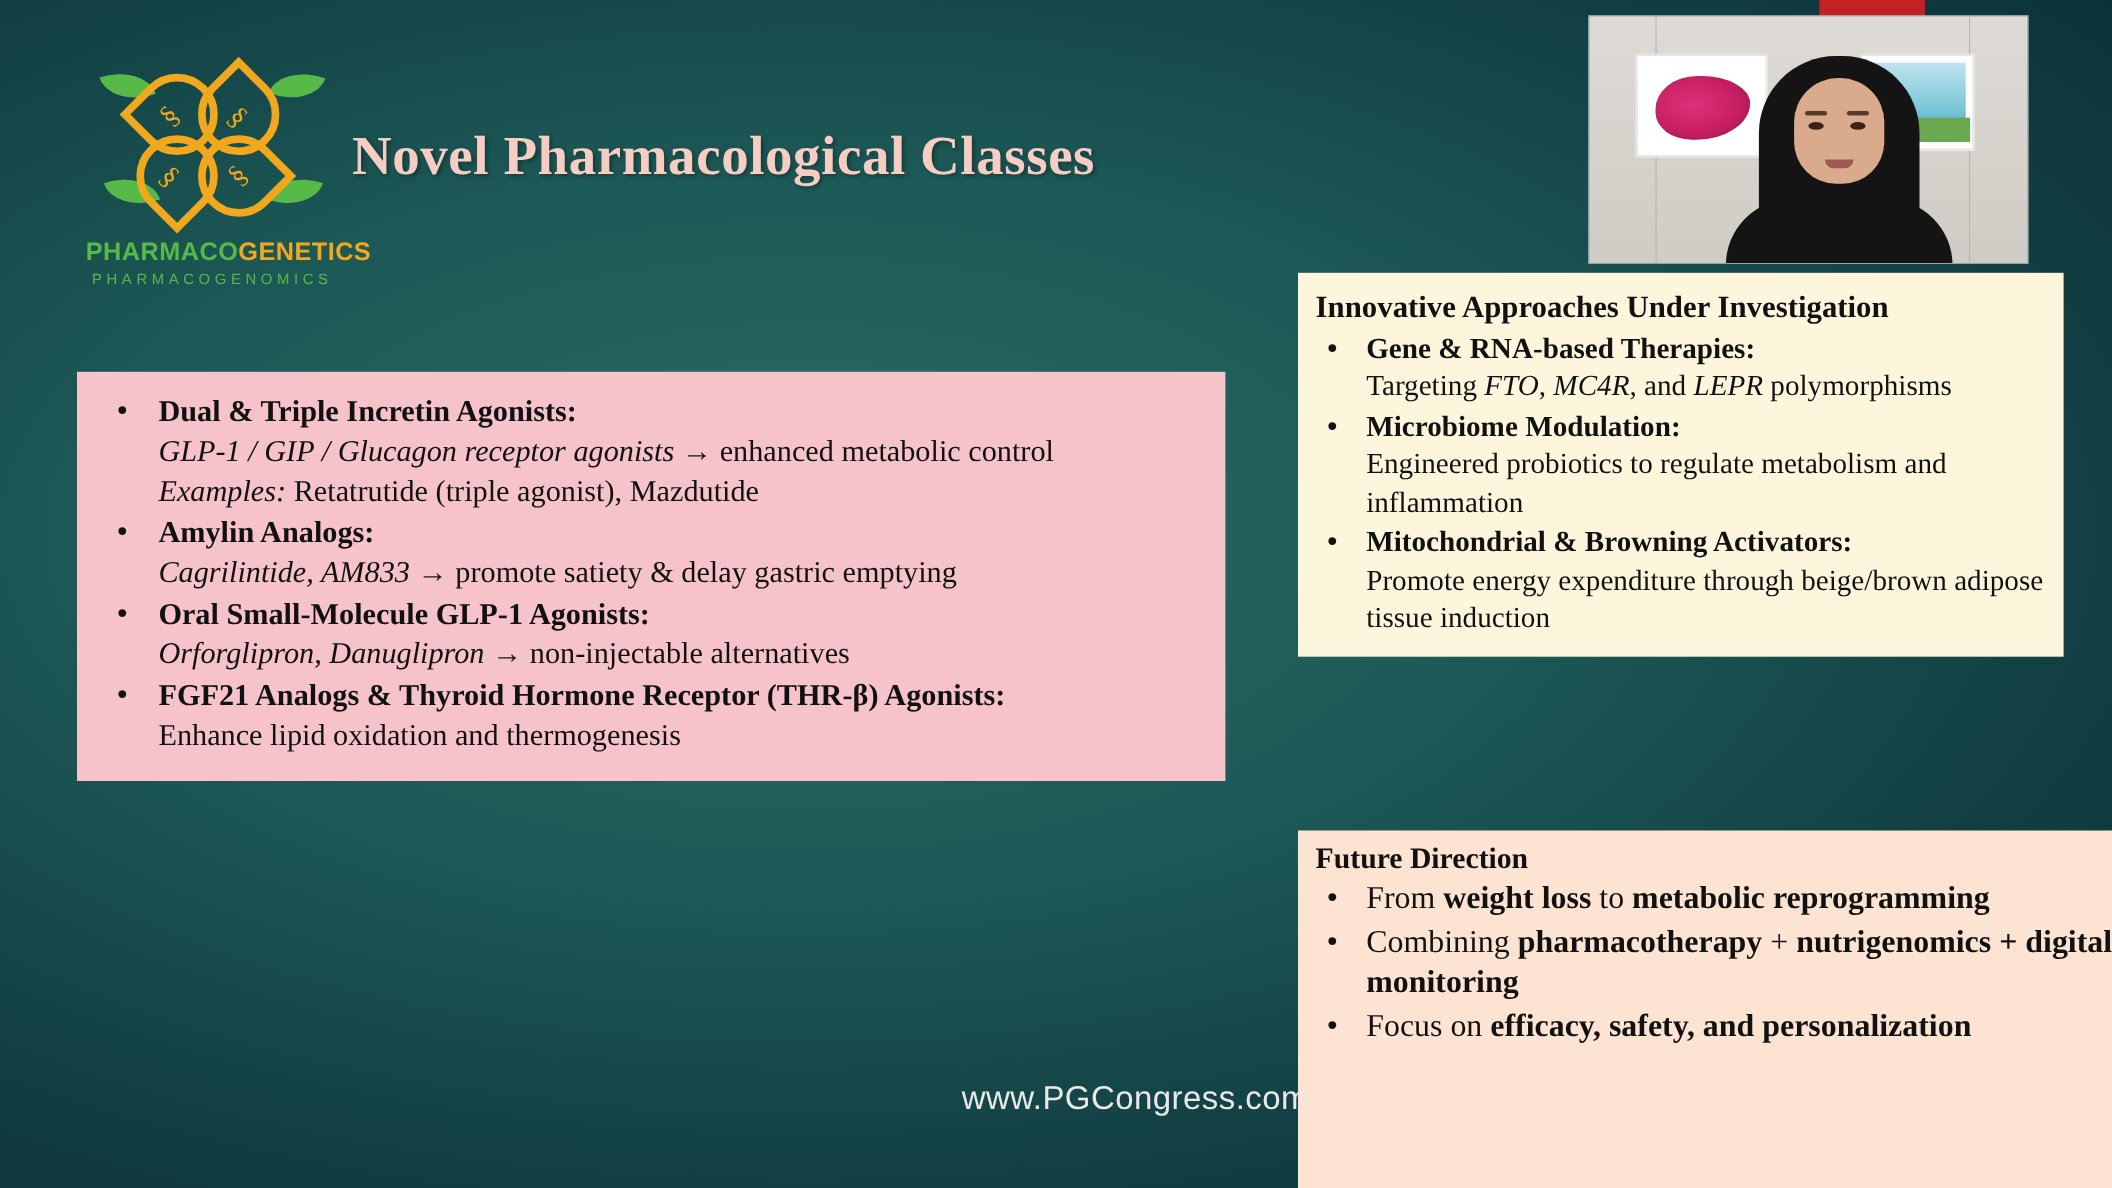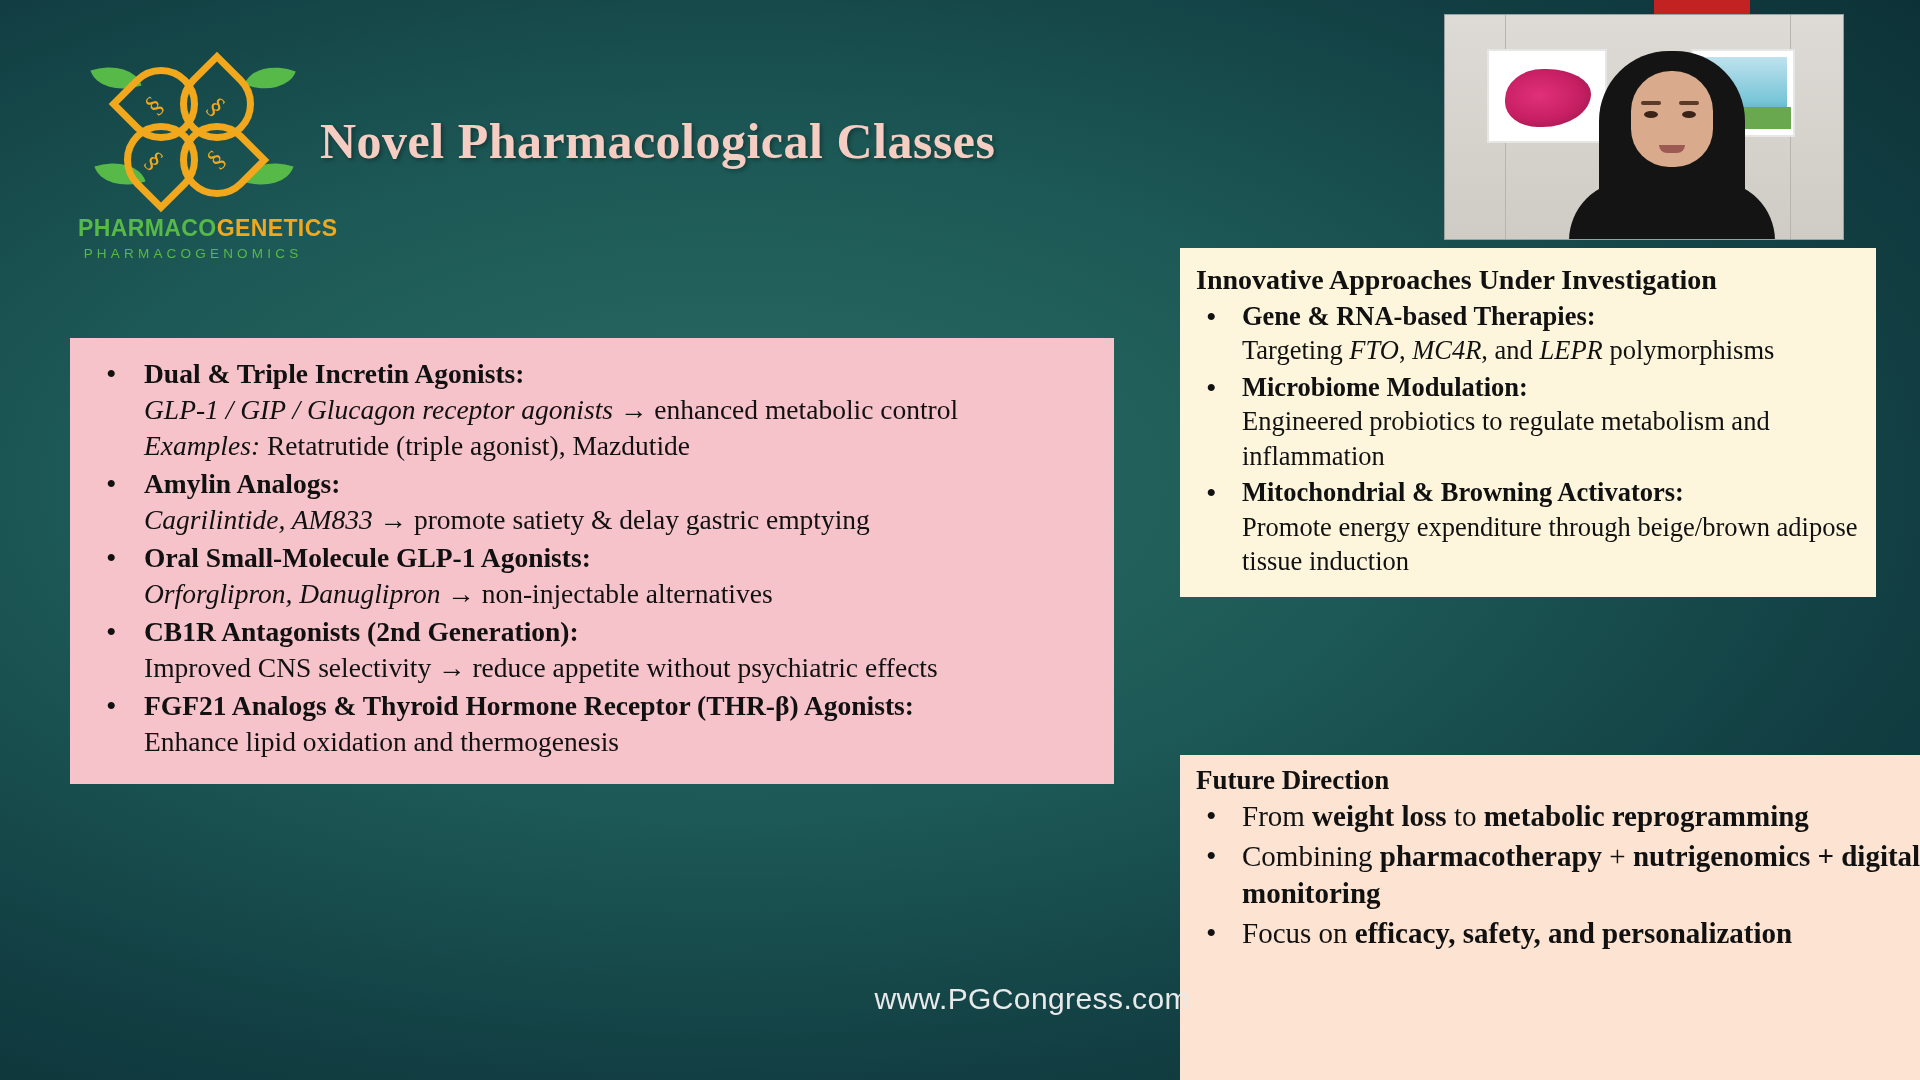--- a/index.html
+++ b/index.html
@@ -269,24 +269,20 @@
         <div class="ln"><span class="i">GLP-1 / GIP / Glucagon receptor agonists</span><span> → enhanced metabolic control</span></div>
         <div class="ln"><span class="i">Examples:</span><span> Retatrutide (triple agonist), Mazdutide</span></div>
       </li>
       <li>
         <div class="ln"><span class="b">Amylin Analogs:</span></div>
         <div class="ln"><span class="i">Cagrilintide, AM833</span><span> → promote satiety &amp; delay gastric emptying</span></div>
       </li>
       <li>
         <div class="ln"><span class="b">Oral Small-Molecule GLP-1 Agonists:</span></div>
         <div class="ln"><span class="i">Orforglipron, Danuglipron</span><span> → non-injectable alternatives</span></div>
-      </li>
-      <li>
-        <div class="ln"><span class="b">CB1R Antagonists (2nd Generation):</span></div>
-        <div class="ln"><span>Improved CNS selectivity → reduce appetite without psychiatric effects</span></div>
       </li>
       <li>
         <div class="ln"><span class="b">FGF21 Analogs &amp; Thyroid Hormone Receptor (THR-β) Agonists:</span></div>
         <div class="ln"><span>Enhance lipid oxidation and thermogenesis</span></div>
       </li>
     </ul>
   </div>
 
   <div id="right-top">
     <div class="hd">Innovative Approaches Under Investigation</div>

